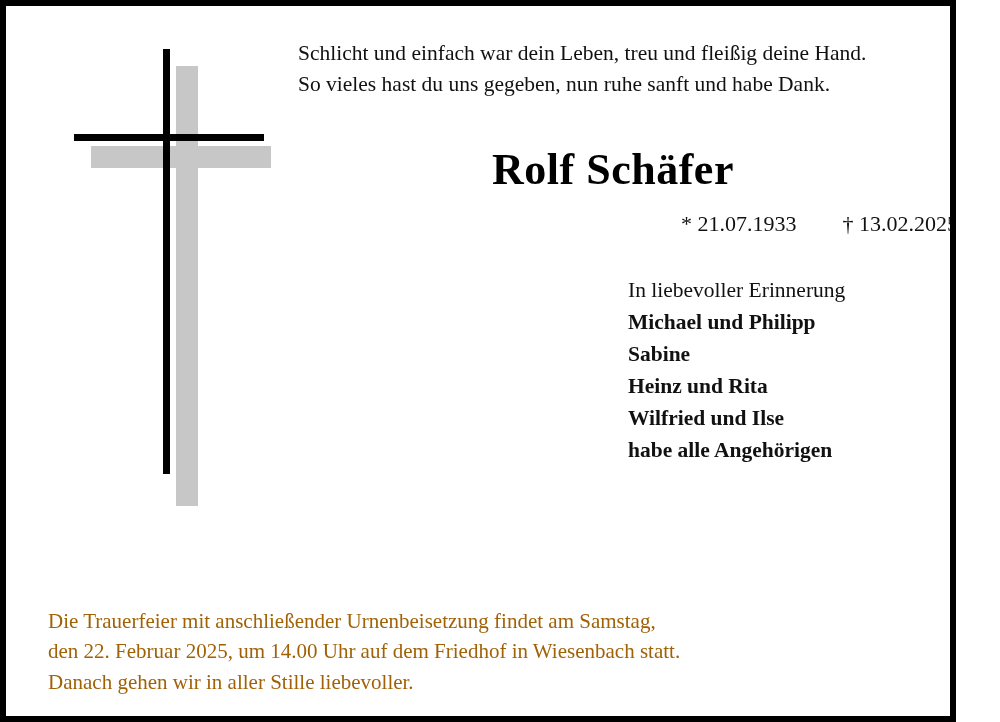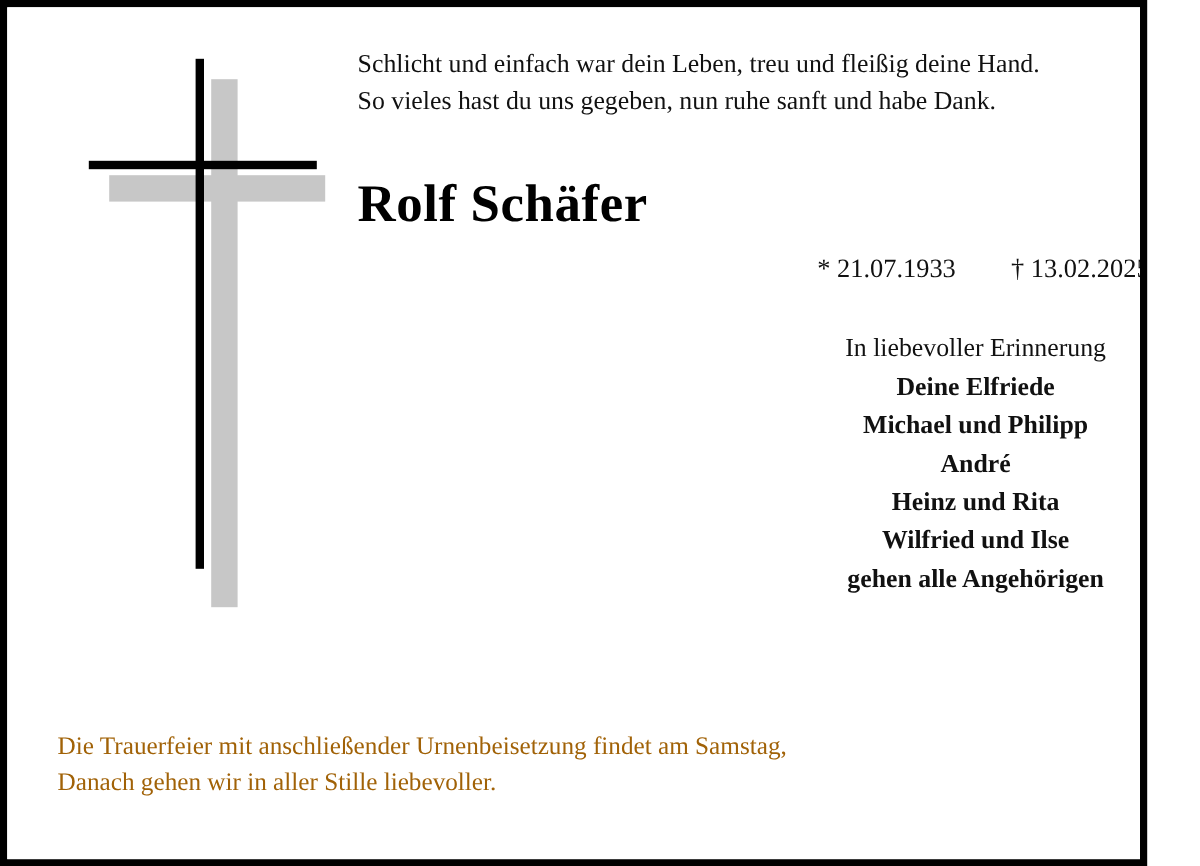--- a/index.html
+++ b/index.html
@@ -73,23 +73,24 @@
     top: 32px;
     width: 660px;
     font-size: 21.5px;
     line-height: 1.42;
     color: #111111;
   }
 
   
   .name {
     position: absolute;
-    left: 292px;
+    left: 277px;
     top: 138px;
     width: 660px;
+    text-align: center;
     font-size: 44px;
     font-weight: bold;
     letter-spacing: 0.5px;
     color: #000000;
   }
   .dates {
     position: absolute;
     left: 292px;
     top: 205px;
     width: 660px;
@@ -101,21 +102,20 @@
 
   
   .mourners {
     position: absolute;
     left: 622px;
     top: 268px;
     width: 370px;
     font-size: 21.5px;
     line-height: 1.49;
     color: #111111;
-    text-align: center;
   }
   .mourners .intro { font-weight: normal; }
   .mourners .who { font-weight: bold; }
 
   
   .place {
     position: absolute;
     left: 42px;
     top: 516px;
     width: 420px;
@@ -154,28 +154,28 @@
     </div>
 
     <div class="name">Rolf Schäfer</div>
 
     <div class="dates">
       <span class="birth">* 21.07.1933</span><span class="death">† 13.02.2025</span>
     </div>
 
     <div class="mourners">
       <div class="intro">In liebevoller Erinnerung</div>
-      <div class="who">Deine Elfriede</div>
       <div class="who">Michael und Philipp</div>
-      <div class="who">André</div>
+      <div class="who">Sabine</div>
       <div class="who">Heinz und Rita</div>
       <div class="who">Wilfried und Ilse</div>
-      <div class="who">gehen alle Angehörigen</div>
+      <div class="who">habe alle Angehörigen</div>
     </div>
 
 
     <div class="footer">
       <div>Die Trauerfeier mit anschließender Urnenbeisetzung findet am Samstag,</div>
+      <div>den 22. Februar 2025, um 14.00 Uhr auf dem Friedhof in Wiesenbach statt.</div>
       <div>Danach gehen wir in aller Stille liebevoller.</div>
     </div>
 
   </div>
 </div>
 
 </body></html>

